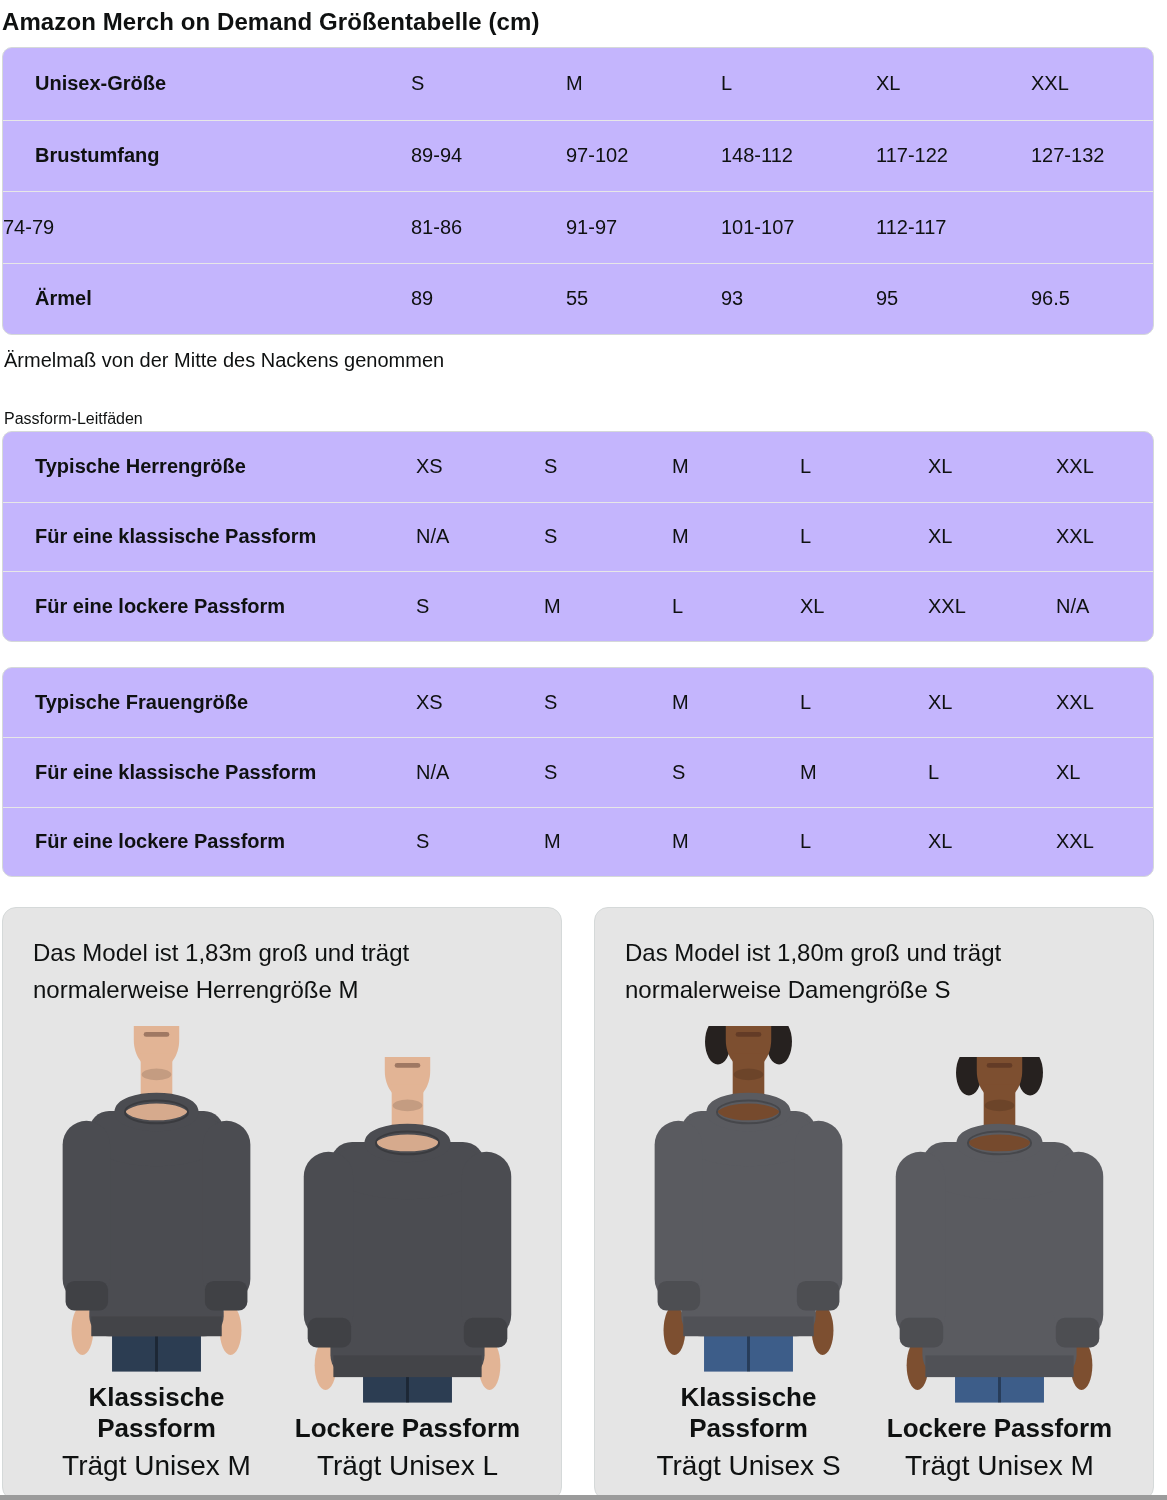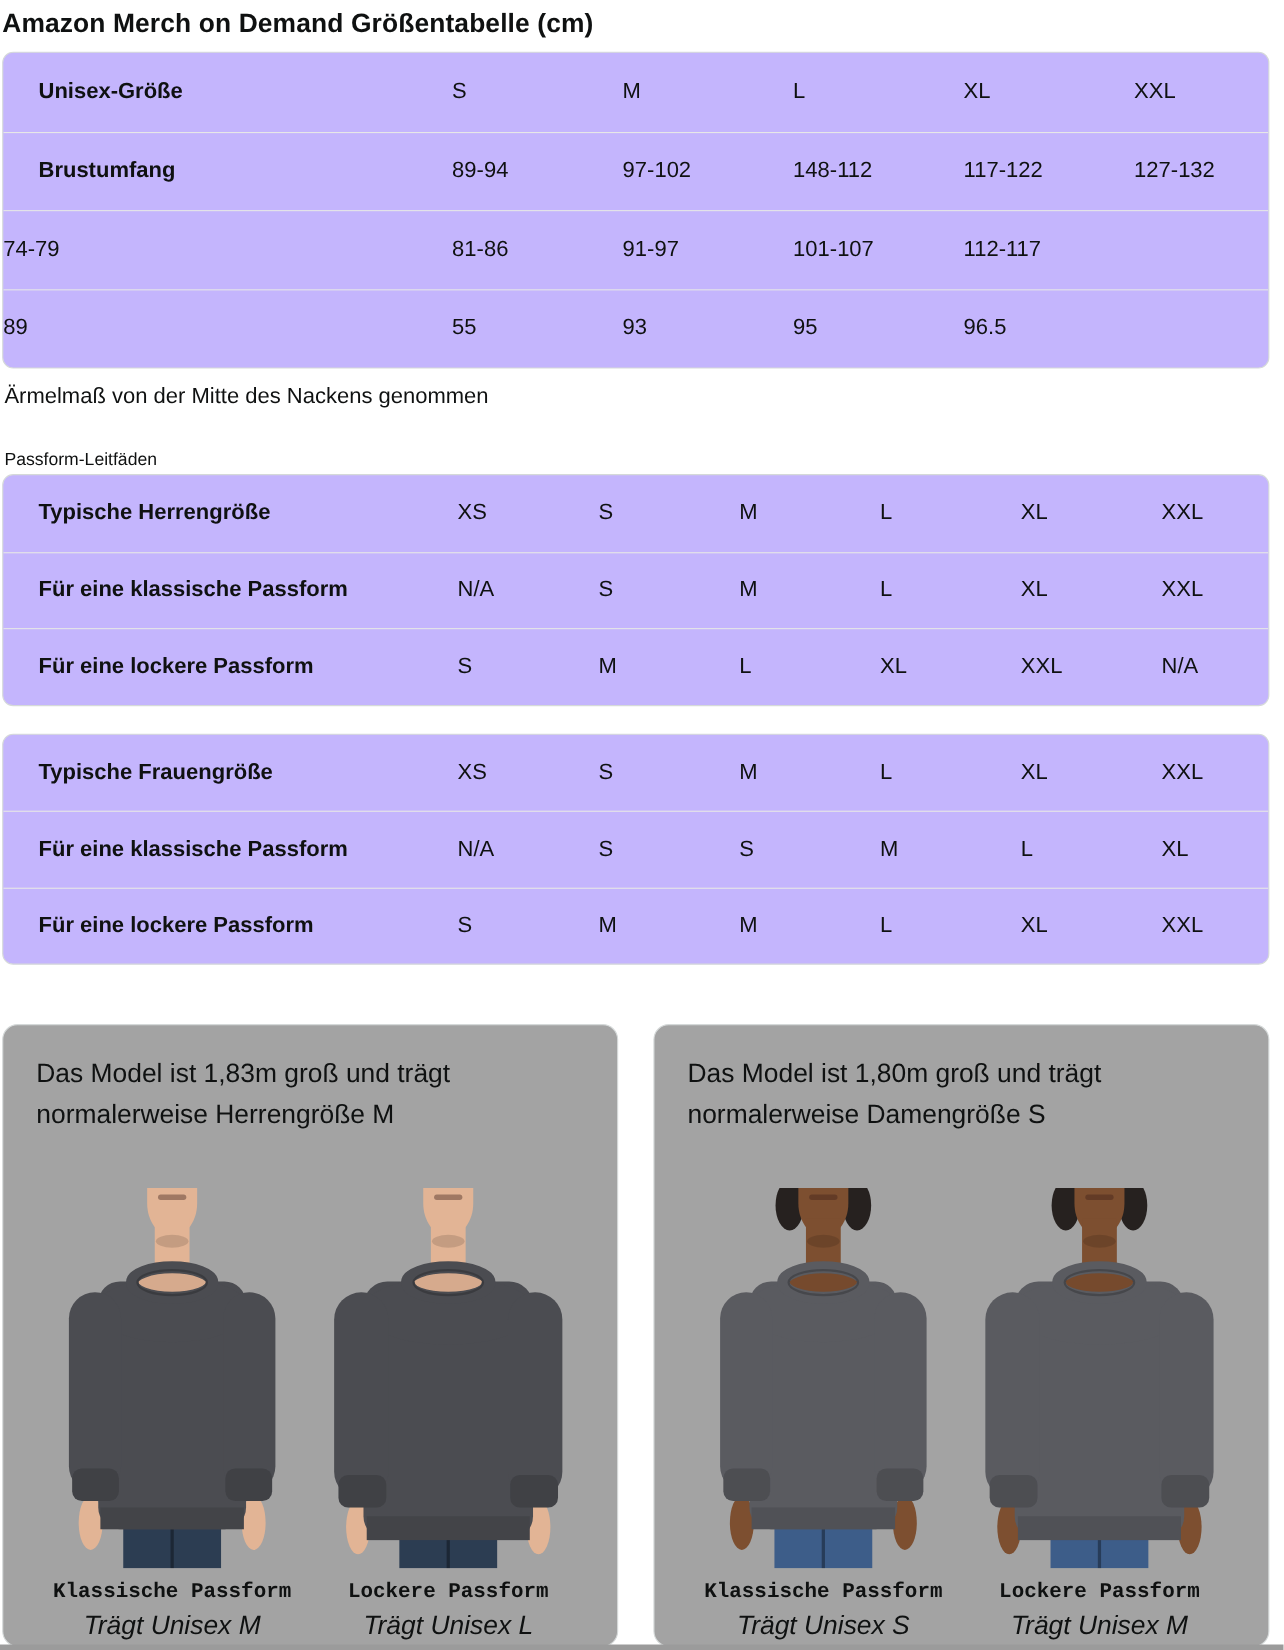--- a/index.html
+++ b/index.html
@@ -31,32 +31,31 @@
 
   .sizing-note { margin: 14px 0 0 2px; font-size: 20px; font-weight: 400; }
   .section-heading { margin: 38px 0 0 2px; font-size: 16px; font-weight: 400; }
   .fit-table-first { margin-top: 3px; }
   .fit-table-second { margin-top: 25px; }
 
   .cards { margin-top: 30px; display: grid; grid-template-columns: 1fr 1fr; gap: 32px; }
   .model-card {
     border: 1px solid var(--card-border, #d5d9d9);
     border-radius: 14px;
-    padding: 26px 30px 4px 30px;
+    padding: 26px 30px 18px 30px;
     min-height: 566px;
     display: flex; flex-direction: column;
-    background: #a3a3a3;
-    margin-top: 24px;
+    background: #e5e5e5;
   }
   .model-description { font-size: 24px; line-height: 37px; font-weight: 400; padding-right: 6px; }
   .figures { display: grid; grid-template-columns: 1fr 1fr; gap: 4px; margin-top: 18px; flex: 1; }
   .figure-block { display: flex; flex-direction: column; align-items: center; justify-content: flex-end; }
   .figure-svg { width: 100%; max-width: 250px; height: auto; display: block; }
-  .fit-name { font-size: 19px; font-weight: 700; margin-top: 10px; text-align: center; font-family: Liberation Mono, monospace; }
-  .fit-size { font-size: 24px; font-weight: 400; margin-top: 6px; text-align: right; font-style: italic; }
+  .fit-name { font-size: 26px; font-weight: 700; margin-top: 10px; text-align: center; }
+  .fit-size { font-size: 28px; font-weight: 400; margin-top: 6px; text-align: right; }
 
   .male-model   { --skin: var(--male-skin, #e2b495); --shirt: var(--male-shirt, #4b4c51);
                   --jeans: var(--male-jeans, #2c3d52); --hair: transparent; }
   .female-model { --skin: var(--female-skin, #7d4f30); --shirt: var(--female-shirt, #5a5b60);
                   --jeans: var(--female-jeans, #3d5d89); --hair: var(--female-hair, #26211f); }
 
   .bottom-bar {
     position: absolute; left: 0; bottom: 0;
     width: 1167px; height: 5px;
     background: var(--bottom-bar, #9b9b9b);
@@ -149,20 +148,21 @@
       <div class="td">127-132</div>
     </div>
     <div class="tr">
       <div class="td">74-79</div>
       <div class="td">81-86</div>
       <div class="td">91-97</div>
       <div class="td">101-107</div>
       <div class="td">112-117</div>
     </div>
     <div class="tr">
+      <div class="td label">Ärmel</div>
       <div class="td">89</div>
       <div class="td">55</div>
       <div class="td">93</div>
       <div class="td">95</div>
       <div class="td">96.5</div>
     </div>
   </div>
 
   <div class="sizing-note">Ärmelmaß von der Mitte des Nackens genommen</div>
 

